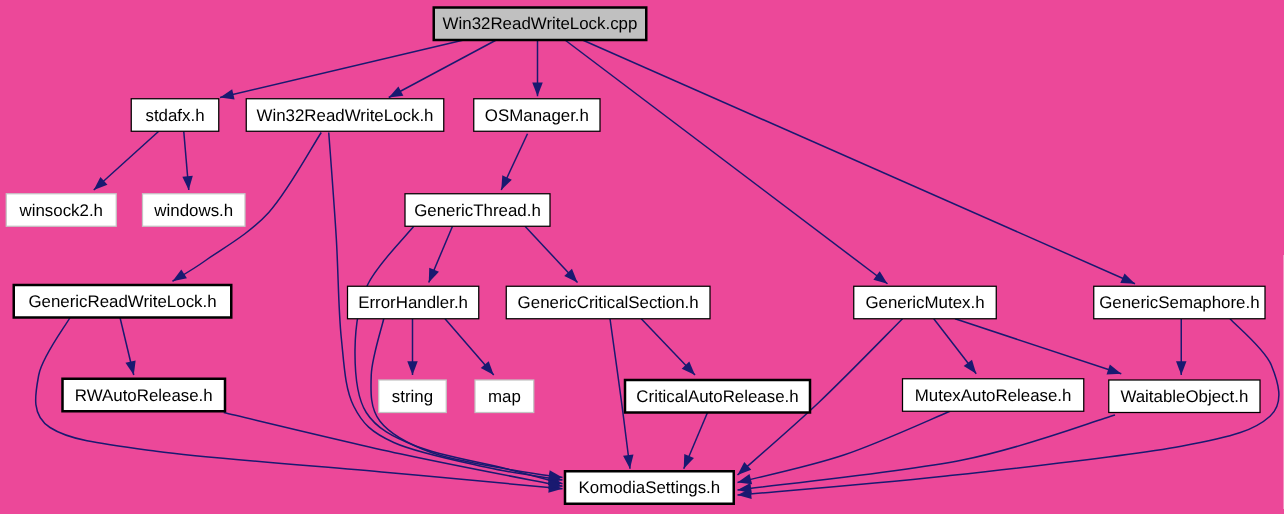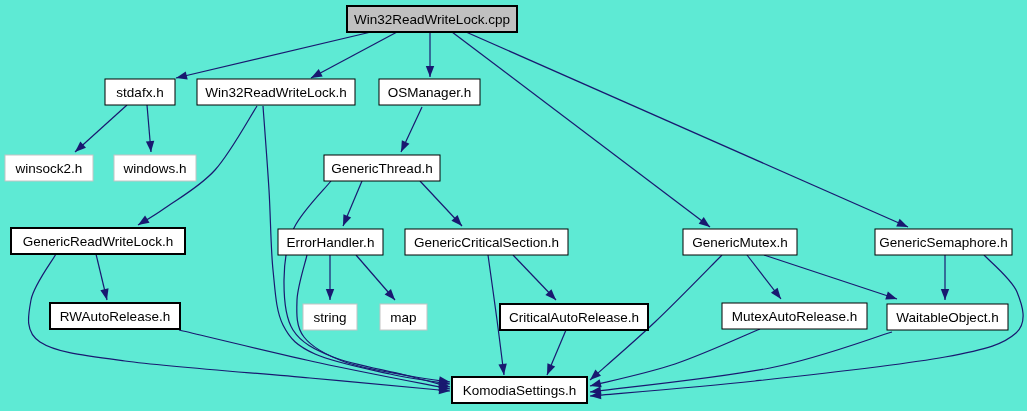--- a/index.html
+++ b/index.html
@@ -1,16 +1,16 @@
 <!DOCTYPE html>
 <html><head>
 <meta charset="utf-8">
 <style>
   html,body{margin:0;padding:0;background:#ffffff;}
-  #stage{position:relative;width:1027px;height:411px;background:#5eead4;overflow:hidden;}
+  #stage{position:relative;width:1027px;height:411px;background:#ec4899;overflow:hidden;}
   svg{display:block;}
   text{font-family:"Liberation Sans","DejaVu Sans",sans-serif;fill:#000000;}
 </style>
 </head>
 <body>
 
 <div id="stage">
     <svg width="1027" height="411" viewBox="0 0 1027 411">
       <g>
         <path d="M371,32 L176,78" fill="none" stroke="#191970" stroke-width="1.2"></path>

